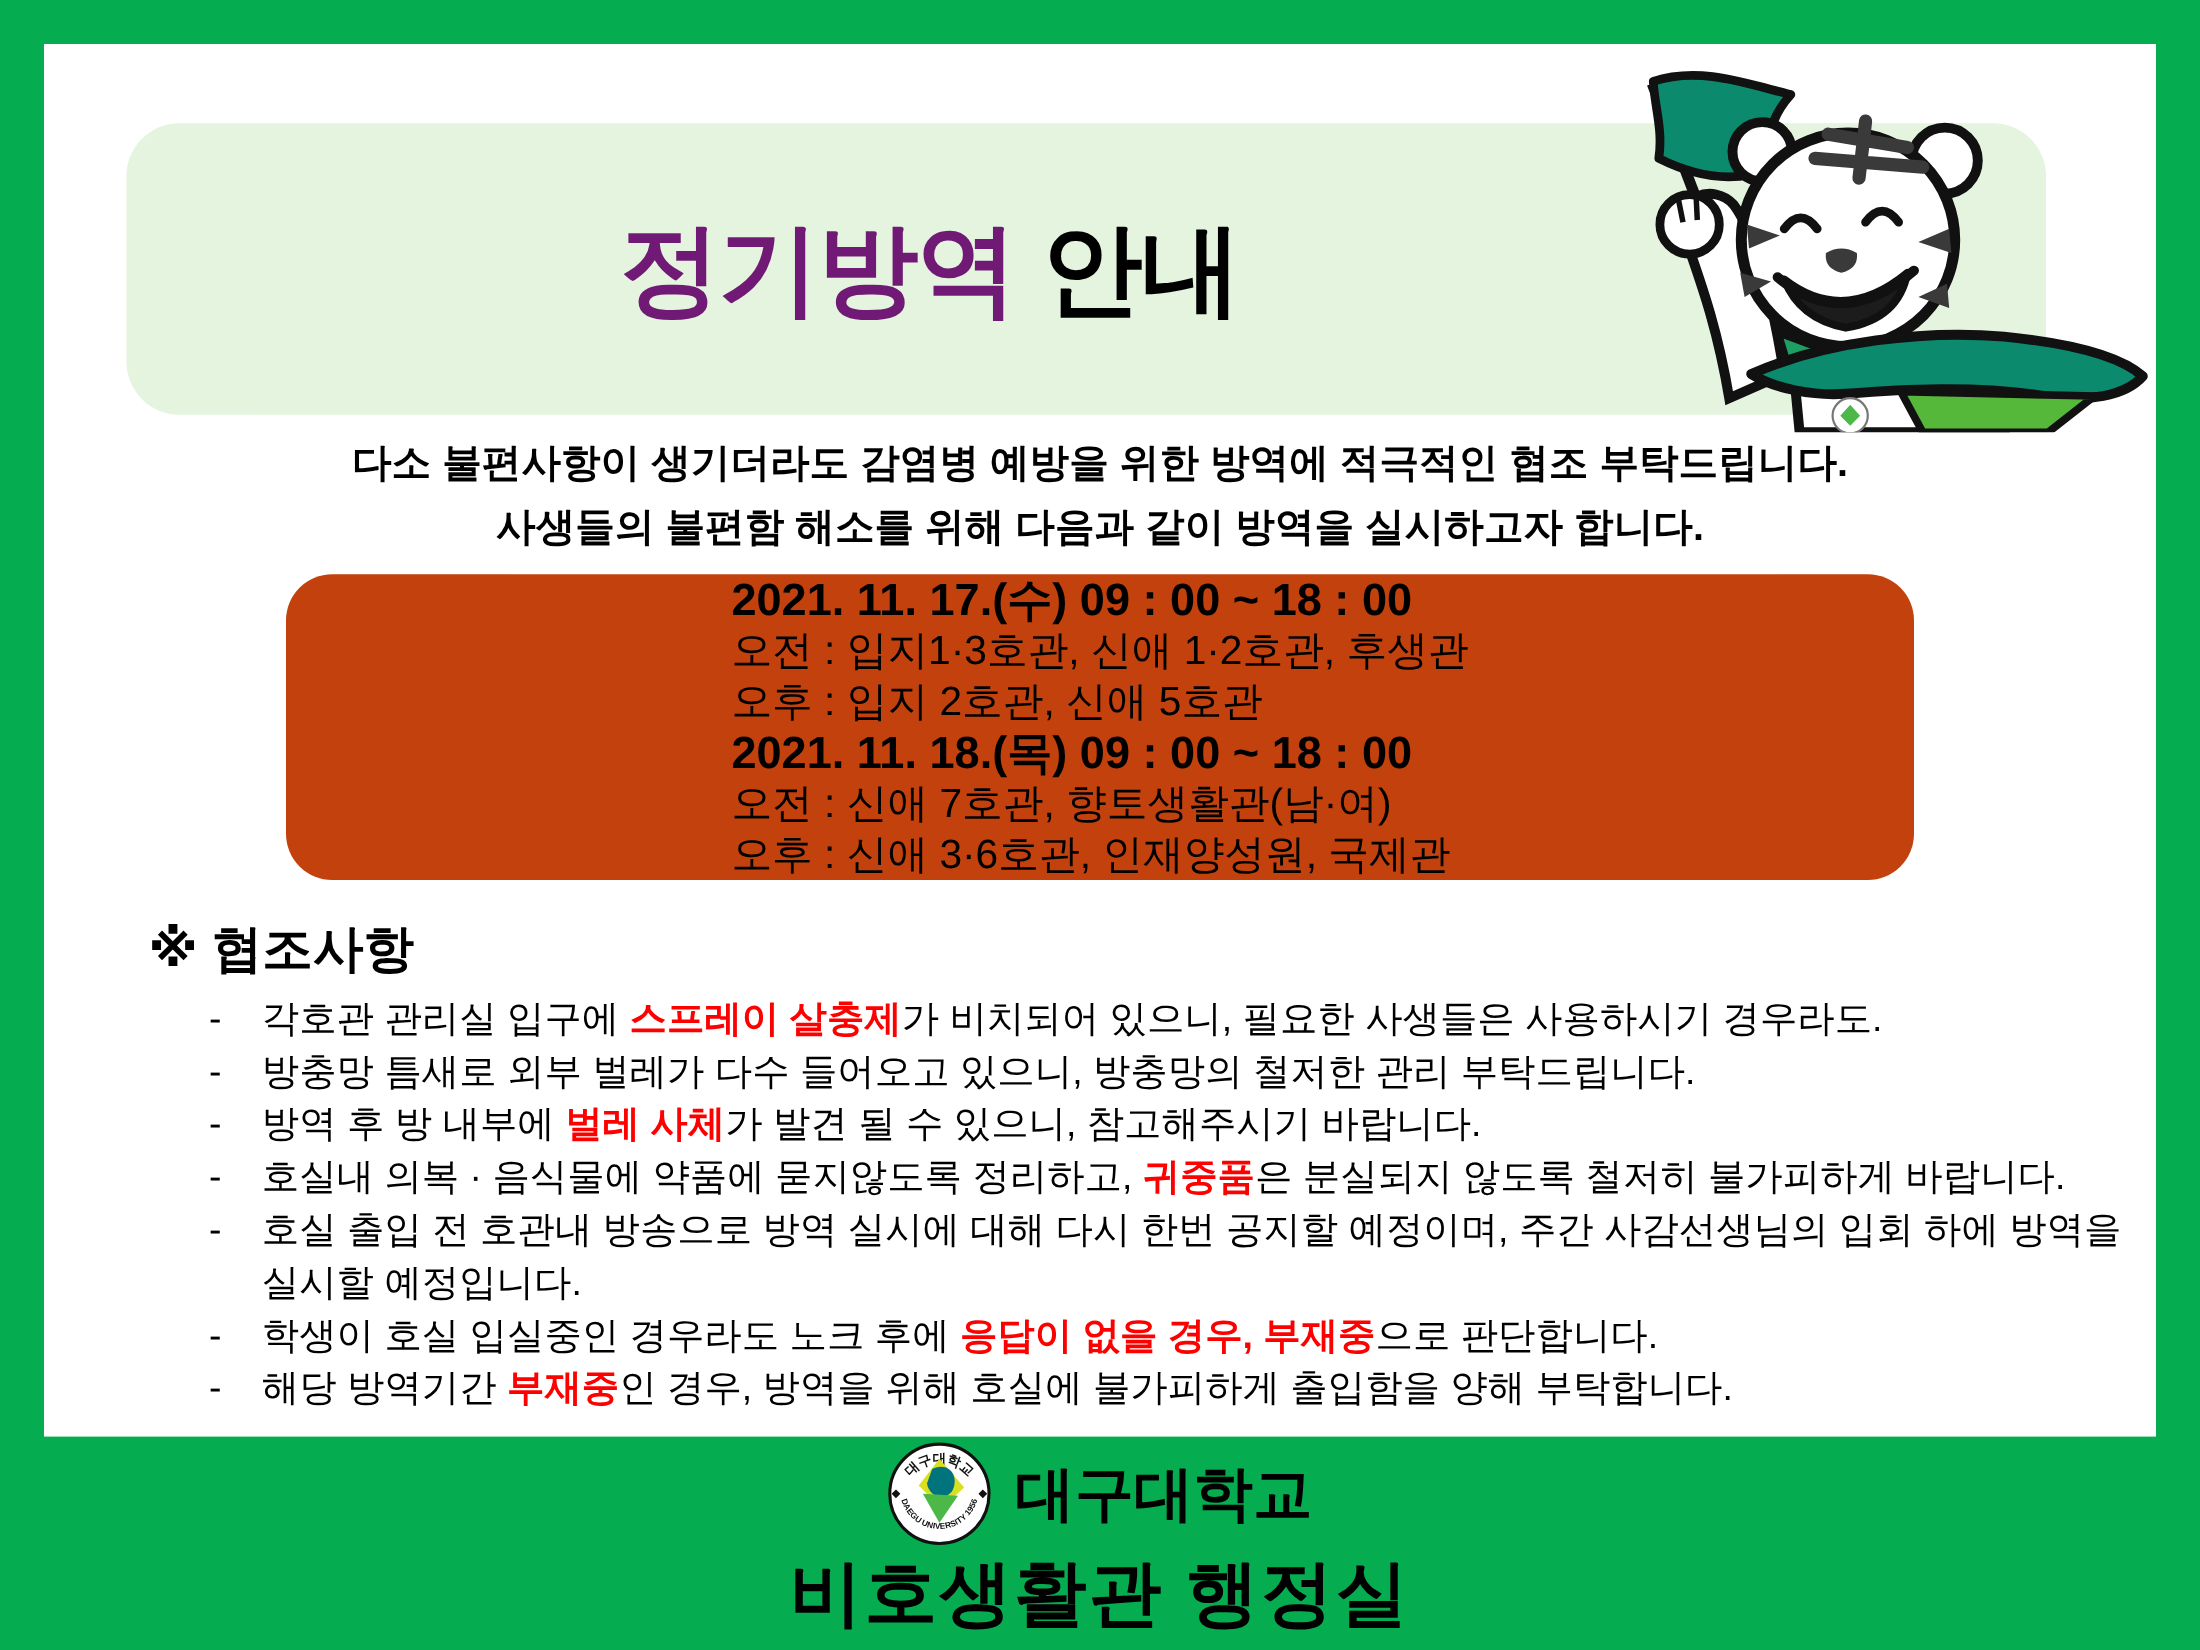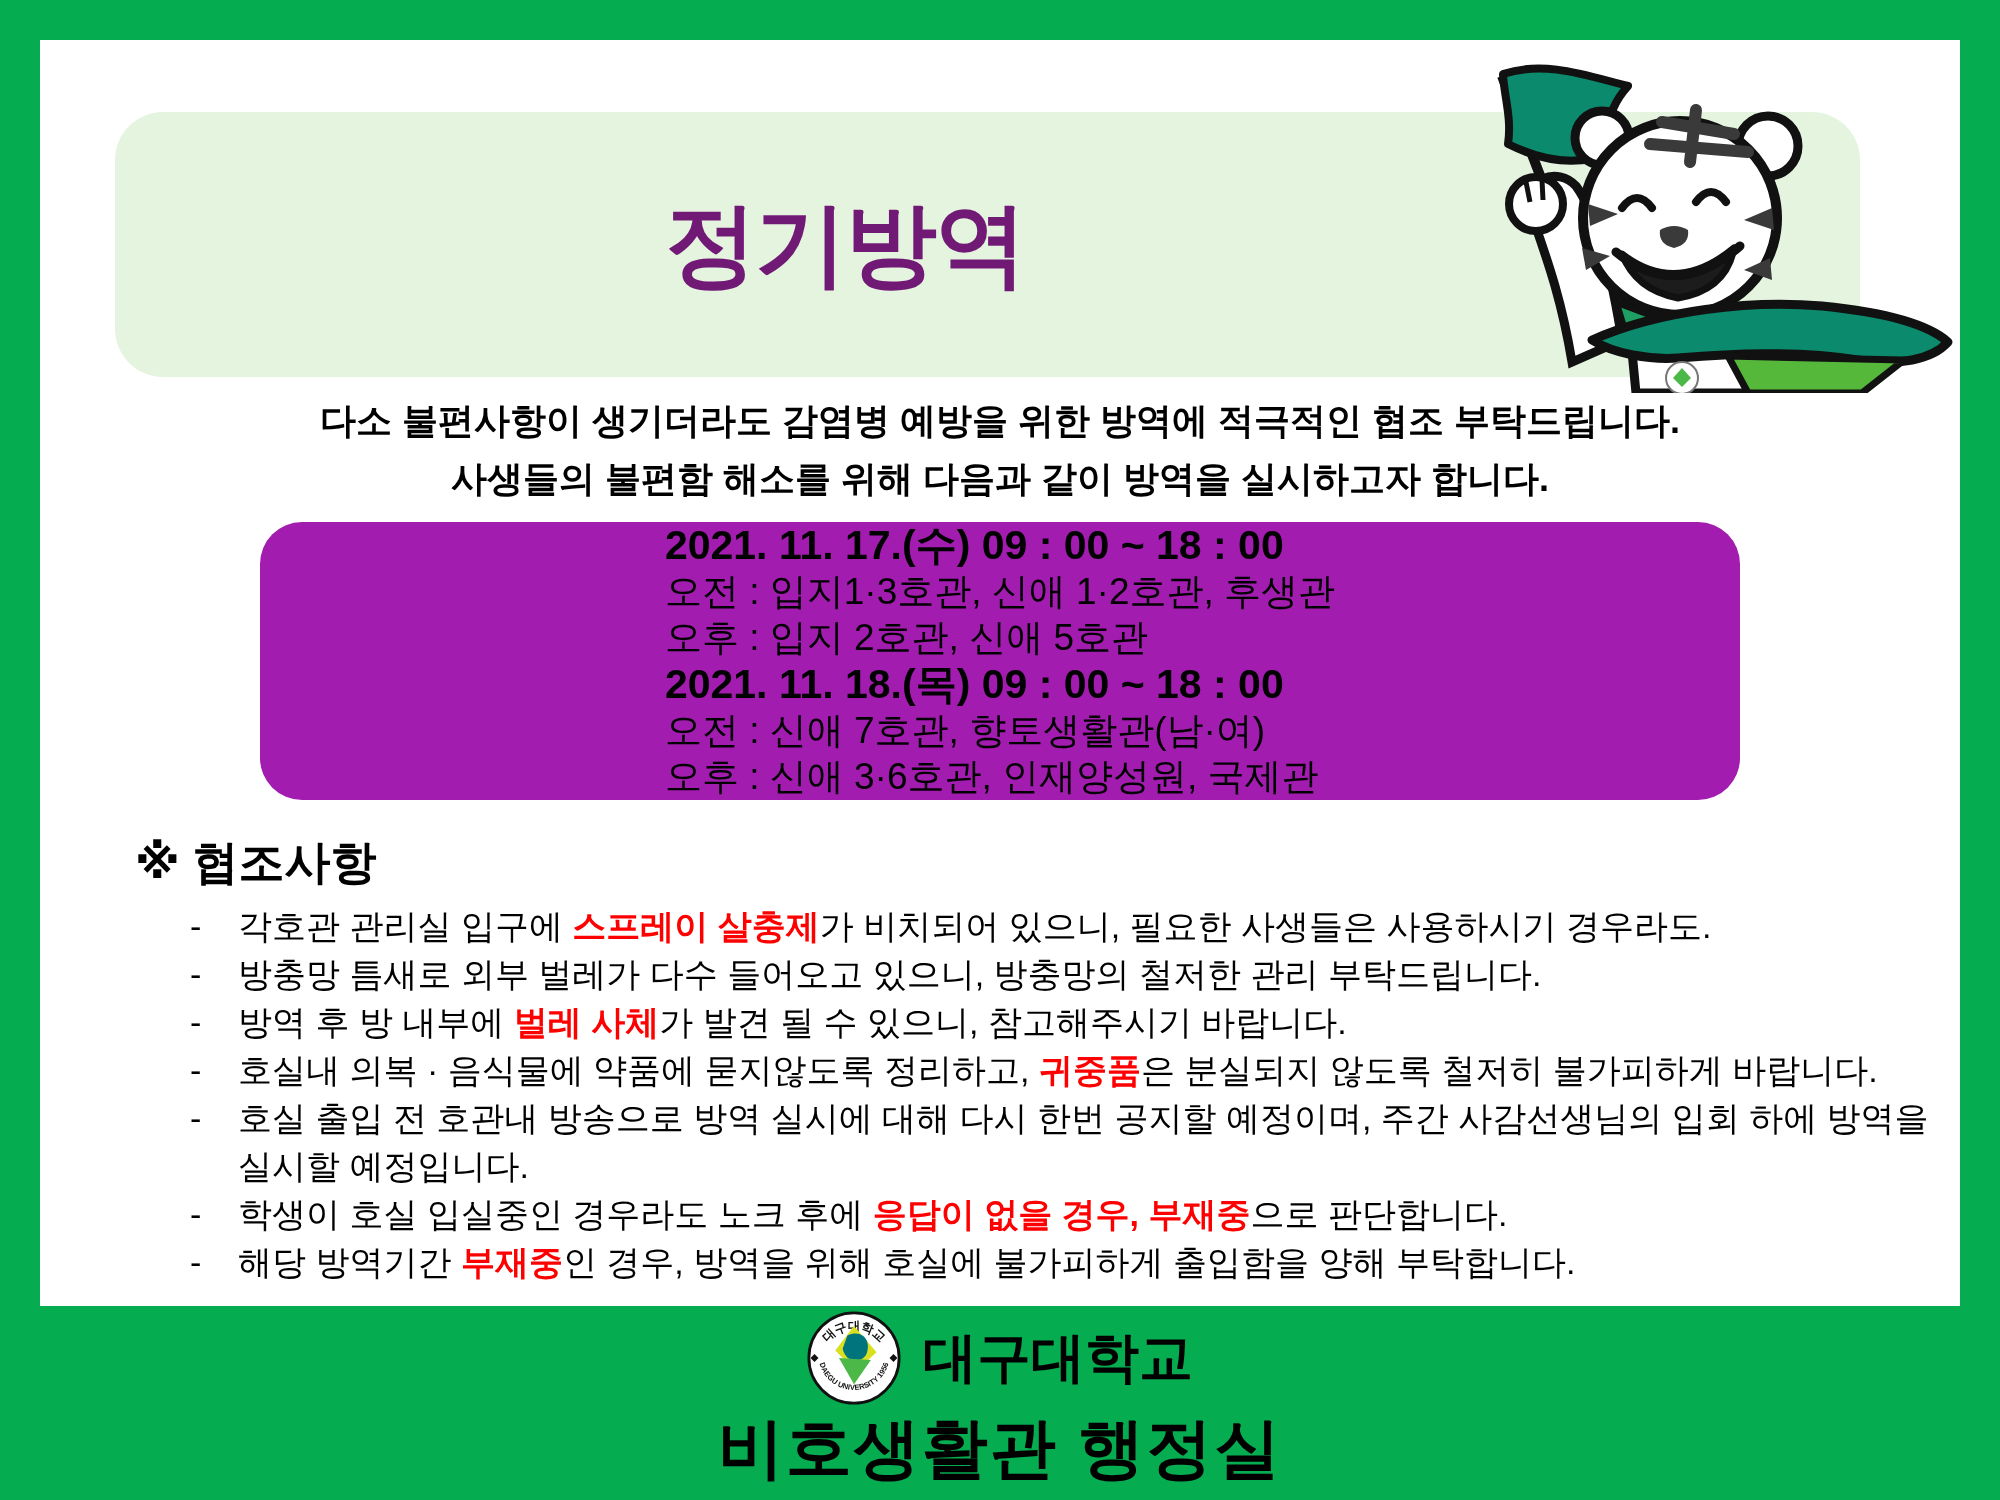--- a/index.html
+++ b/index.html
@@ -27,21 +27,21 @@
   
   .mascot { position:absolute; left:1390px; top:18px; width:545px; height:335px; }
   
   .intro {
     position:absolute; left:0; top:352px; width:1920px;
     text-align:center; font-size:36px; font-weight:bold; line-height:58px;
   }
   
   .sched-box {
     position:absolute; left:220px; top:482px; width:1480px; height:278px;
-    background:#a21caf; border-radius:42px;
+    background:#c2410c; border-radius:42px;
     display:flex; flex-direction:column; justify-content:center;
   }
   .sched-inner { width:fit-content; margin:0 auto; }
   .sched-date { font-size:41px; font-weight:bold; line-height:47px; }
   .sched-line { font-size:37px; font-weight:normal; line-height:46px; }
   
   .notes-heading {
     position:absolute; left:95px; top:792px;
     font-size:46px; font-weight:bold;
   }
@@ -65,20 +65,21 @@
   }
 </style>
 </head>
 <body>
 
 <div class="canvas">
   <div class="content">
 
     <div class="title-box">
         <span class="t red">정기방역</span>
+        <span class="t"> 안내</span>
     </div>
 
     <svg class="mascot" viewBox="0 0 545 335" aria-hidden="true">
 
       <line x1="72" y1="18" x2="132" y2="175" stroke="#111" stroke-width="10"></line>
 
       <path d="M73,16 C115,2 158,18 198,28 C180,48 174,70 182,94 C142,112 102,98 78,86 C82,60 74,38 73,16 Z" fill="#0B8A6E" stroke="#111" stroke-width="8" stroke-linejoin="round"></path>
 
       <path d="M100,152 C92,120 128,108 146,128 C168,158 182,220 192,282 L142,304 C130,232 112,188 100,152 Z" fill="#fff" stroke="#111" stroke-width="9"></path>
 

